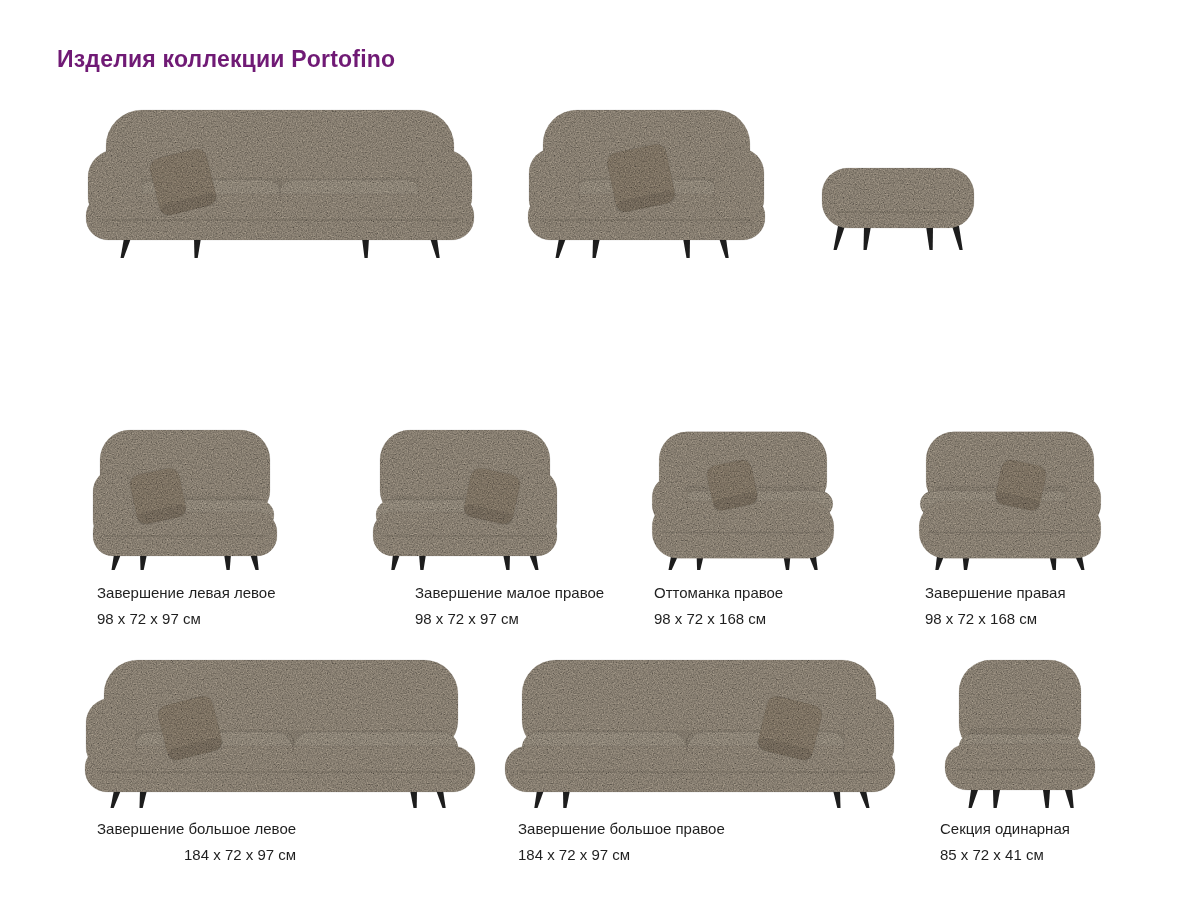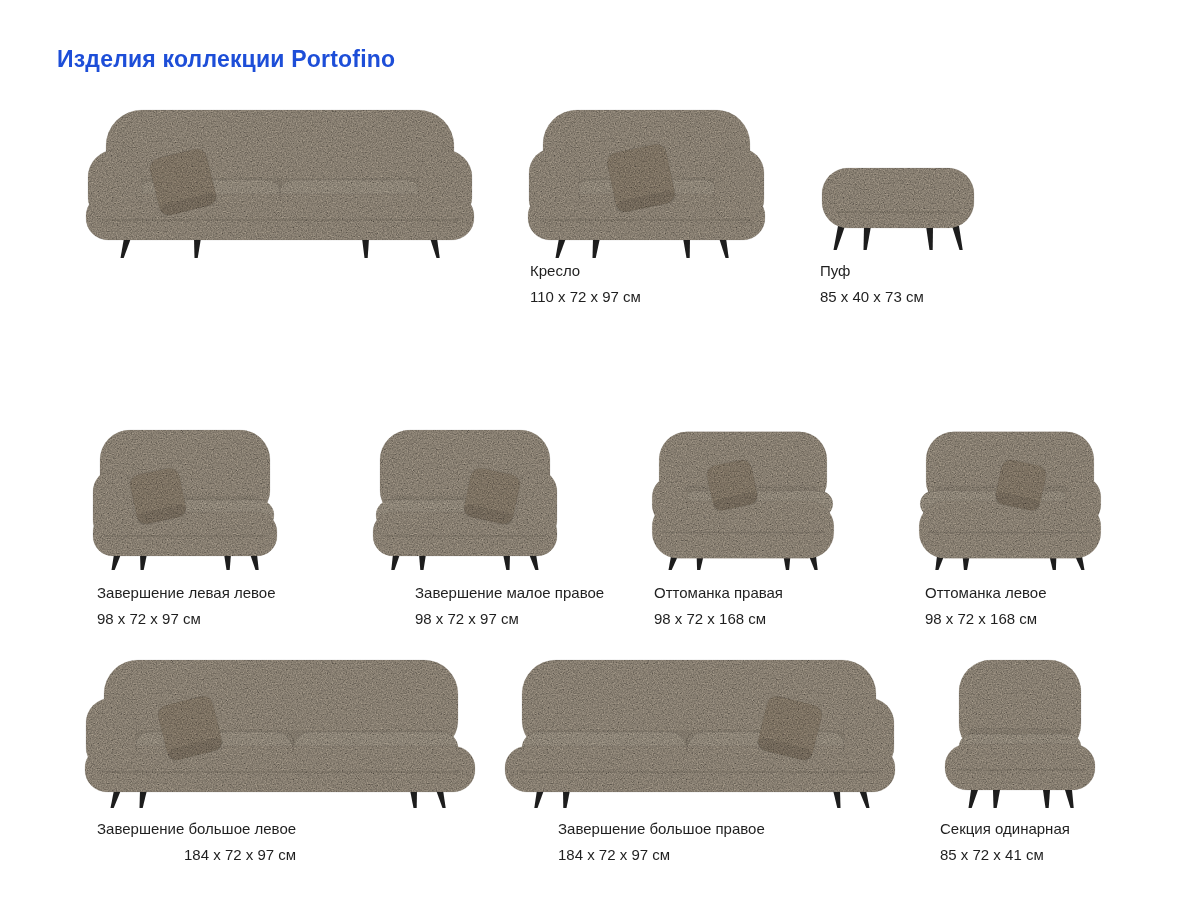--- a/index.html
+++ b/index.html
@@ -2,21 +2,21 @@
 <html><head>
 <meta charset="utf-8">
 <style>
   * { margin:0; padding:0; box-sizing:border-box; }
   html,body { background:#ffffff; }
   .page {
     position:relative; width:1200px; height:900px; background:#ffffff;
     font-family:"Liberation Sans", sans-serif; color:#1f1f1f; overflow:hidden;
   }
   .section-title {
-    position:absolute; font-size:23px; font-weight:600; letter-spacing:.2px; color:#1d4ed8;
+    position:absolute; font-size:23px; font-weight:600; letter-spacing:.2px; color:#701a75;
   }
   .card { position:absolute; }
   .figure { position:absolute; left:0; top:0; width:100%; height:100%; }
   .figure svg { display:block; }
   .label { position:absolute; white-space:nowrap; }
   .iname { font-size:15px; font-weight:500; color:#1f1f1f; margin-bottom:9px; }
   .idims { font-size:15px; font-weight:400; color:#1f1f1f; }
 </style>
 </head>
 <body>
@@ -82,24 +82,20 @@
             <rect x="6" y="48" width="50" height="76" rx="25" fill="#c6b9a6" stroke="rgba(0,0,0,0.06)" stroke-width="1"></rect>
             <rect x="191" y="48" width="50" height="76" rx="25" fill="#c6b9a6" stroke="rgba(0,0,0,0.06)" stroke-width="1"></rect>
             <line x1="20" y1="120" x2="227" y2="120" stroke="rgba(0,0,0,0.10)" stroke-width="1.4"></line>
             <g transform="translate(118,78) rotate(-12)">
               <rect x="-30" y="-30" width="60" height="60" rx="10" fill="#b7a791" stroke="rgba(0,0,0,0.08)" stroke-width="1"></rect>
               <rect x="-30" y="18" width="60" height="12" rx="6" fill="rgba(0,0,0,0.08)"></rect>
             </g>
           </g>
         </svg>
       </div>
-    <div class="label" style="left:7px; top:162px;">
-      <div class="iname">Кресло</div>
-      <div class="idims">110 x 72 x 97 см</div>
-    </div>
   </div>
 
   <div class="card" style="left:812px; top:142px; width:172px; height:118px;">
     <div class="figure">
         <svg xmlns="http://www.w3.org/2000/svg" viewBox="0 0 172 118" width="100%" height="100%" preserveAspectRatio="xMidYMid meet">
           <defs>
             <filter id="flt2" x="-5%" y="-5%" width="110%" height="110%">
               <feTurbulence type="fractalNoise" baseFrequency="0.8" numOctaves="2" seed="4" result="n"></feTurbulence>
               <feColorMatrix in="n" type="matrix" values="0 0 0 0 0  0 0 0 0 0  0 0 0 0 0  0.38 0.38 0.38 0 0" result="a"></feColorMatrix>
               <feComposite in="a" in2="SourceAlpha" operator="in" result="d"></feComposite>
@@ -109,24 +105,20 @@
           <polygon points="26,84 33,84 24.7,108 21.5,108" fill="#1d1d1d"></polygon>
           <polygon points="52,84 59,84 54.7,108 51.5,108" fill="#1d1d1d"></polygon>
           <polygon points="114,84 121,84 120.7,108 117.5,108" fill="#1d1d1d"></polygon>
           <polygon points="140,84 147,84 150.7,108 147.5,108" fill="#1d1d1d"></polygon>
           <g filter="url(#flt2)">
             <rect x="10" y="26" width="152" height="60" rx="26" fill="#c6b9a6" stroke="rgba(0,0,0,0.06)" stroke-width="1"></rect>
             <line x1="24" y1="70" x2="148" y2="70" stroke="rgba(0,0,0,0.10)" stroke-width="1.4"></line>
           </g>
         </svg>
       </div>
-    <div class="label" style="left:8px; top:120px;">
-      <div class="iname">Пуф</div>
-      <div class="idims">85 x 40 x 73 см</div>
-    </div>
   </div>
 
 
   <div class="card" style="left:90px; top:422px; width:190px; height:148px;">
     <div class="figure">
         <svg xmlns="http://www.w3.org/2000/svg" viewBox="0 0 190 148" width="100%" height="100%" preserveAspectRatio="xMidYMid meet">
           <defs>
             <filter id="flt3" x="-5%" y="-5%" width="110%" height="110%">
               <feTurbulence type="fractalNoise" baseFrequency="0.8" numOctaves="2" seed="4" result="n"></feTurbulence>
               <feColorMatrix in="n" type="matrix" values="0 0 0 0 0  0 0 0 0 0  0 0 0 0 0  0.38 0.38 0.38 0 0" result="a"></feColorMatrix>
@@ -218,21 +210,21 @@
             <rect x="3" y="56" width="36" height="48" rx="20" fill="#c6b9a6" stroke="rgba(0,0,0,0.06)" stroke-width="1"></rect>
             <line x1="14" y1="112" x2="178" y2="112" stroke="rgba(0,0,0,0.10)" stroke-width="1.4"></line>
             <g transform="translate(84,64) rotate(-12)">
               <rect x="-23" y="-23" width="46" height="46" rx="10" fill="#b7a791" stroke="rgba(0,0,0,0.08)" stroke-width="1"></rect>
               <rect x="-23" y="11" width="46" height="12" rx="6" fill="rgba(0,0,0,0.08)"></rect>
             </g>
           </g>
         </svg>
       </div>
     <div class="label" style="left:6px; top:162px;">
-      <div class="iname">Оттоманка правая</div>
+      <div class="iname">Оттоманка правое</div>
       <div class="idims">98 x 72 x 168 см</div>
     </div>
   </div>
 
   <div class="card" style="left:915px; top:422px; width:190px; height:148px;">
     <div class="figure">
         <svg xmlns="http://www.w3.org/2000/svg" viewBox="0 0 190 150" width="100%" height="100%" preserveAspectRatio="xMidYMid meet">
           <defs>
             <filter id="flt6" x="-5%" y="-5%" width="110%" height="110%">
               <feTurbulence type="fractalNoise" baseFrequency="0.8" numOctaves="2" seed="4" result="n"></feTurbulence>
@@ -255,21 +247,21 @@
               <line x1="14" y1="112" x2="178" y2="112" stroke="rgba(0,0,0,0.10)" stroke-width="1.4"></line>
               <g transform="translate(84,64) rotate(-12)">
                 <rect x="-23" y="-23" width="46" height="46" rx="10" fill="#b7a791" stroke="rgba(0,0,0,0.08)" stroke-width="1"></rect>
                 <rect x="-23" y="11" width="46" height="12" rx="6" fill="rgba(0,0,0,0.08)"></rect>
               </g>
             </g>
           </g>
         </svg>
       </div>
     <div class="label" style="left:10px; top:162px;">
-      <div class="iname">Оттоманка левое</div>
+      <div class="iname">Завершение правая</div>
       <div class="idims">98 x 72 x 168 см</div>
     </div>
   </div>
 
   <div class="card" style="left:80px; top:652px; width:400px; height:158px;">
     <div class="figure">
         <svg xmlns="http://www.w3.org/2000/svg" viewBox="0 0 400 158" width="100%" height="100%" preserveAspectRatio="xMidYMid meet">
           <defs>
             <filter id="flt7" x="-5%" y="-5%" width="110%" height="110%">
               <feTurbulence type="fractalNoise" baseFrequency="0.8" numOctaves="2" seed="4" result="n"></feTurbulence>
@@ -330,21 +322,21 @@
               <line x1="20" y1="120" x2="380" y2="120" stroke="rgba(0,0,0,0.10)" stroke-width="1.4"></line>
               <line x1="213" y1="86" x2="213" y2="100" stroke="rgba(0,0,0,0.10)" stroke-width="1.4"></line>
               <g transform="translate(110,76) rotate(-14)">
                 <rect x="-28" y="-28" width="56" height="56" rx="10" fill="#b7a791" stroke="rgba(0,0,0,0.08)" stroke-width="1"></rect>
                 <rect x="-28" y="16" width="56" height="12" rx="6" fill="rgba(0,0,0,0.08)"></rect>
               </g>
             </g>
           </g>
         </svg>
       </div>
-    <div class="label" style="left:18px; top:168px;margin-left:40px;">
+    <div class="label" style="left:18px; top:168px;">
       <div class="iname">Завершение большое правое</div>
       <div class="idims">184 x 72 x 97 см</div>
     </div>
   </div>
 
   <div class="card" style="left:935px; top:652px; width:170px; height:158px;">
     <div class="figure">
         <svg xmlns="http://www.w3.org/2000/svg" viewBox="0 0 170 158" width="100%" height="100%" preserveAspectRatio="xMidYMid meet">
           <defs>
             <filter id="flt9" x="-5%" y="-5%" width="110%" height="110%">

